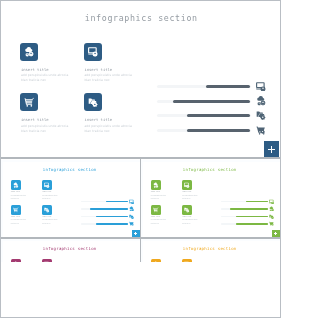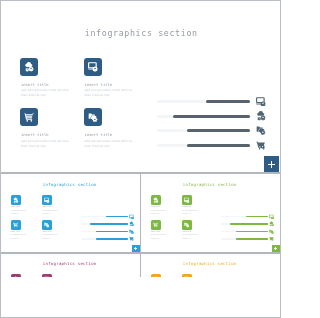--- a/index.html
+++ b/index.html
@@ -1,20 +1,20 @@
 <!DOCTYPE html>
 <html><head>
 <meta charset="utf-8">
 <style>
   html,body{margin:0;padding:0;background:#ffffff;}
   body{width:281px;height:318px;font-family:"Liberation Sans",sans-serif;overflow:hidden;}
   #root{position:absolute;left:0;top:0;width:281px;height:318px;background:#ffffff;}
   #page-border{position:absolute;left:0;top:0;width:281px;height:318px;box-sizing:border-box;
         border:1px solid #b9bec4;pointer-events:none;z-index:50;}
-  #stage{position:absolute;left:1px;top:16px;width:279px;height:261px;overflow:hidden;}
+  #stage{position:absolute;left:1px;top:1px;width:279px;height:261px;overflow:hidden;}
   .hero{position:absolute;left:0;top:0;width:279px;height:157px;background:#ffffff;overflow:hidden;}
   .hero-title{position:absolute;left:83.8px;top:11.9px;font-family:"DejaVu Sans Mono",monospace;
               font-size:8.3px;letter-spacing:0.65px;color:#949ba2;white-space:nowrap;}
   .card{position:absolute;}
   .card .iconbox{position:absolute;left:0;top:0;width:18px;height:18px;border-radius:3px;
                  display:flex;align-items:center;justify-content:center;}
   .card .ctitle{position:absolute;left:0.5px;top:24.2px;font-family:"DejaVu Sans Mono",monospace;
                 font-size:3.85px;color:#939ba3;white-space:nowrap;letter-spacing:0px;}
   .card .cbody{position:absolute;left:0.5px;font-family:"DejaVu Sans",sans-serif;font-size:3.05px;
                color:#c8ced4;white-space:nowrap;letter-spacing:0.05px;}

